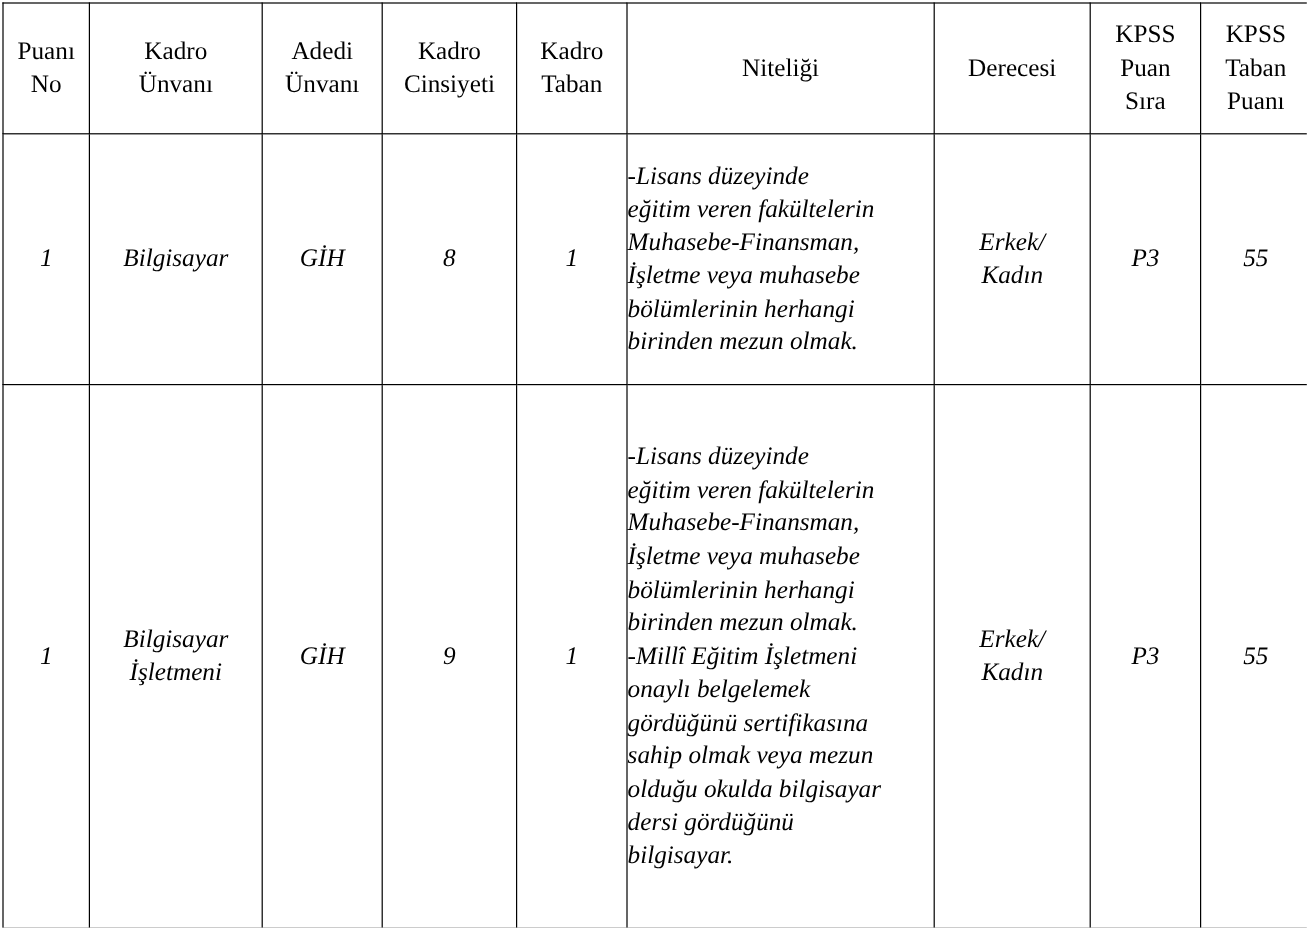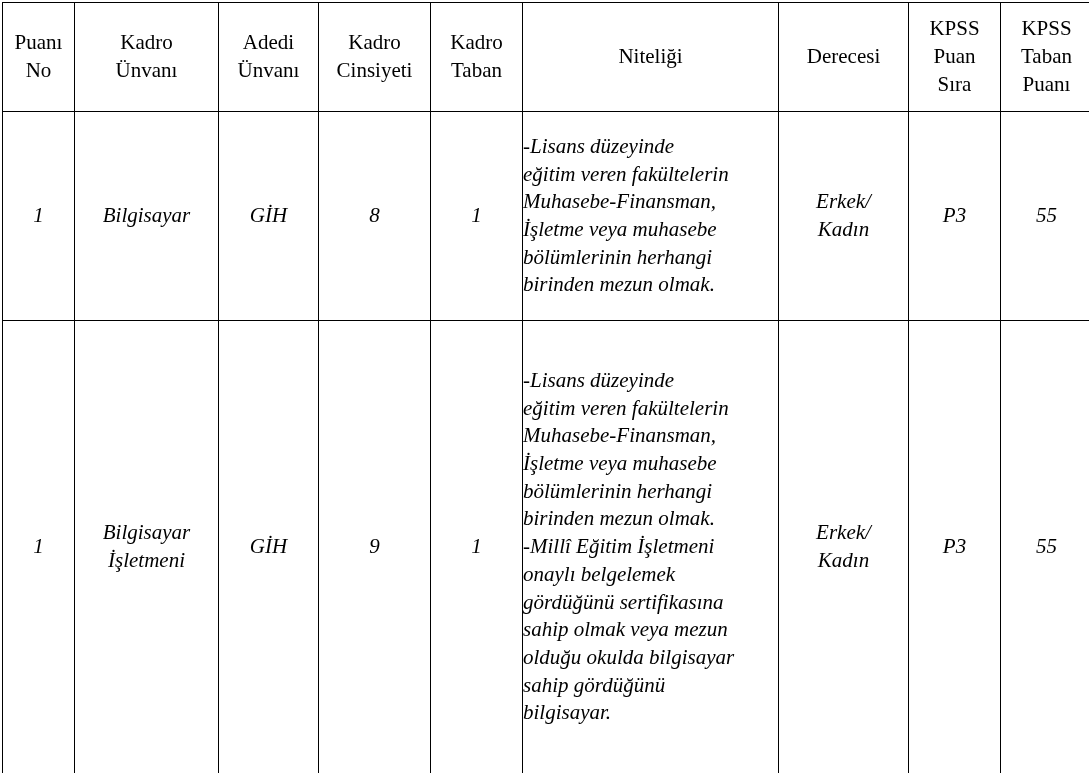--- a/index.html
+++ b/index.html
@@ -173,21 +173,21 @@
           <span class="nline">eğitim veren fakültelerin</span>
           <span class="nline">Muhasebe-Finansman,</span>
           <span class="nline">İşletme veya muhasebe</span>
           <span class="nline">bölümlerinin herhangi</span>
           <span class="nline">birinden mezun olmak.</span>
           <span class="nline">-Millî Eğitim İşletmeni</span>
           <span class="nline">onaylı belgelemek</span>
           <span class="nline">gördüğünü sertifikasına</span>
           <span class="nline">sahip olmak veya mezun</span>
           <span class="nline">olduğu okulda bilgisayar</span>
-          <span class="nline">sahip gördüğünü</span>
+          <span class="nline">dersi gördüğünü</span>
           <span class="nline">bilgisayar.</span>
         </td>
         <td class="mid-center two-line">
           <span>Erkek/</span>
           <span>Kadın</span>
         </td>
         <td class="mid-center">P3</td>
         <td class="mid-center">55</td>
       </tr>
     </tbody>

